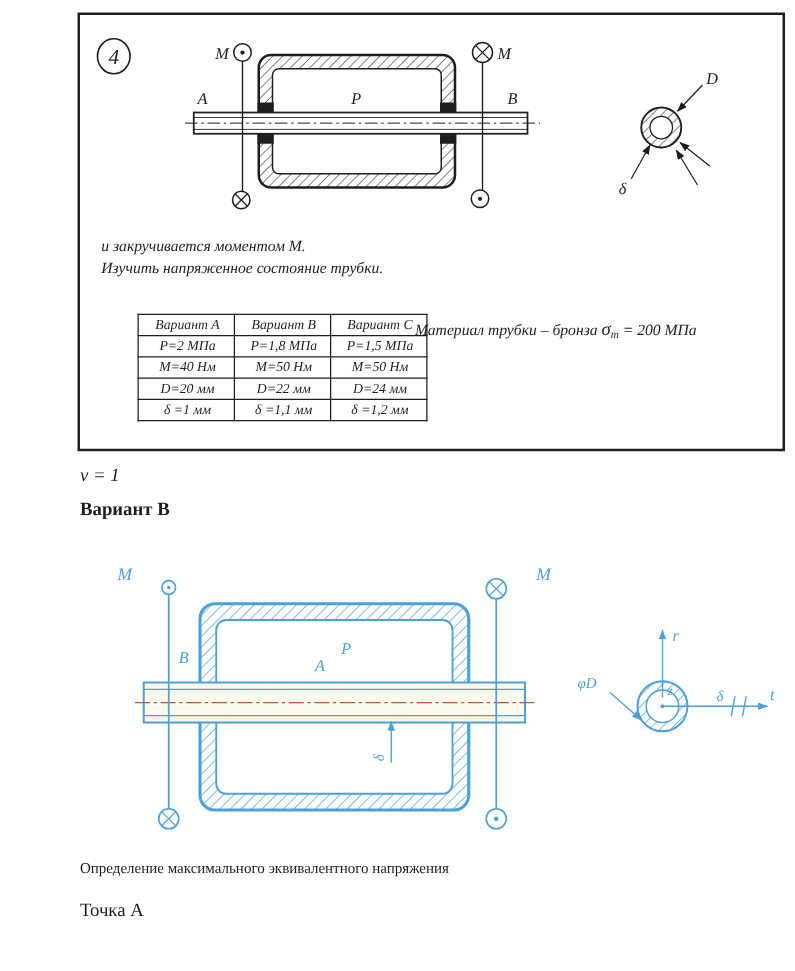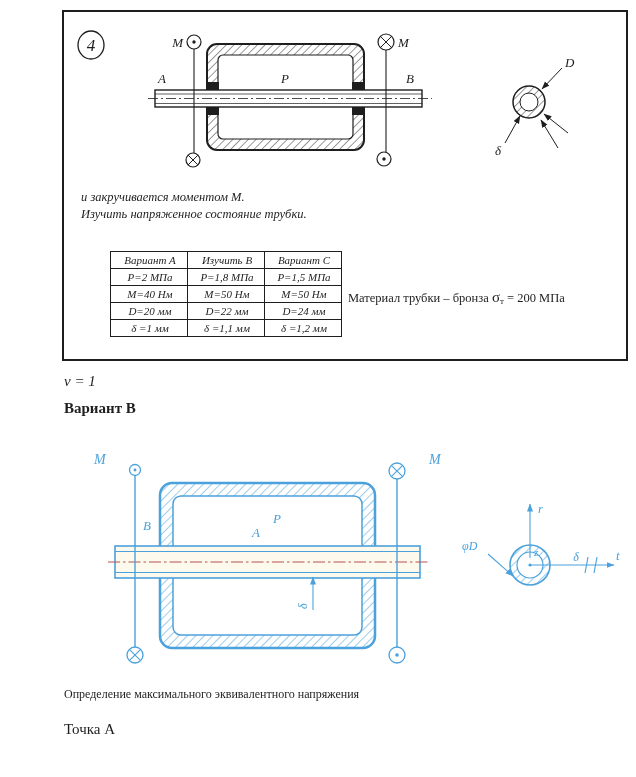--- a/index.html
+++ b/index.html
@@ -12,21 +12,21 @@
   html,body{background:#fff;}
   body{
     width:636px;height:777px;position:relative;overflow:hidden;
     font-family:"Liberation Serif",serif;color:var(--ink);
   }
   .abs{position:absolute;}
   .frame{left:62px;top:10px;width:566px;height:351px;border:2px solid var(--ink);}
   .statement{left:17px;top:177px;width:545px;font-style:italic;font-size:12.5px;line-height:1.32;}
   .vtable{left:46px;top:239px;border-collapse:collapse;font-style:italic;font-size:11px;}
   .vtable th,.vtable td{border:1px solid var(--ink);width:77px;height:17px;padding:0 2px 0 4px;text-align:center;font-weight:normal;vertical-align:middle;}
-  .material{left:284px;top:244px;width:282px;font-size:12.5px;white-space:nowrap;margin-top:33px;}
+  .material{left:268px;top:244px;width:282px;font-style:italic;font-size:12.5px;white-space:nowrap;}
   .sigma{font-size:15px;}
   .sigma-sub{font-size:9px;vertical-align:-2px;}
   .nu{left:64px;top:373px;font-style:italic;font-size:15px;text-align:right;}
   .variant-heading{left:64px;top:400px;font-weight:bold;font-size:15px;}
   .section-title{left:64px;top:687px;font-size:12px;}
   .point-label{left:64px;top:721px;font-size:15px;}
   svg text{font-family:"Liberation Serif",serif;}
   .tK{fill:var(--ink);font-style:italic;}
   .tB{fill:var(--blue);font-style:italic;}
 </style>
@@ -104,21 +104,21 @@
 
   <div class="abs statement">
     <div>и закручивается моментом М.</div>
     <div>Изучить напряженное состояние трубки.</div>
   </div>
 
   <table class="abs vtable">
     <tbody>
         <tr>
       <th>Вариант A</th>
-      <th>Изучить B</th>
+      <th>Вариант B</th>
       <th>Вариант C</th>
     </tr>
     <tr>
       <td>P=2 МПа</td>
       <td>P=1,8 МПа</td>
       <td>P=1,5 МПа</td>
     </tr>
     <tr>
       <td>M=40 Нм</td>
       <td>M=50 Нм</td>

